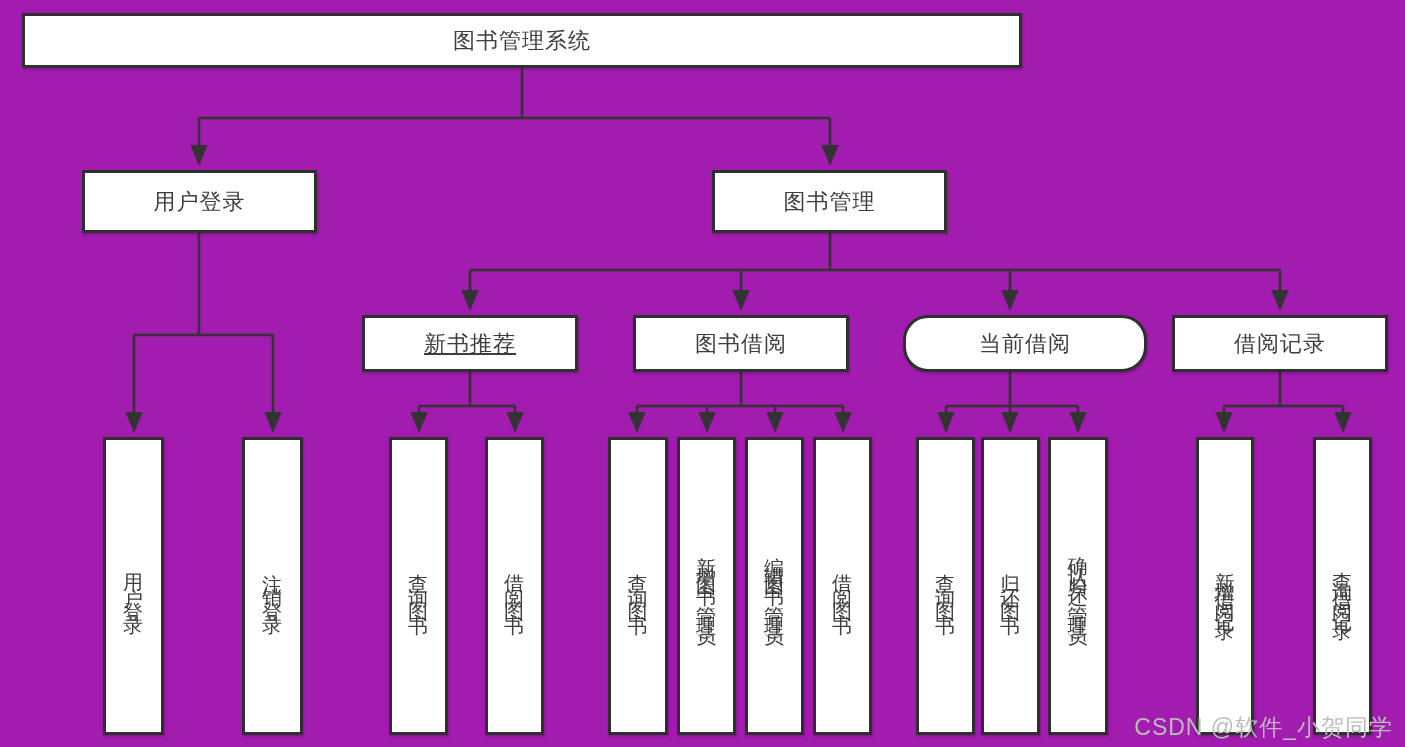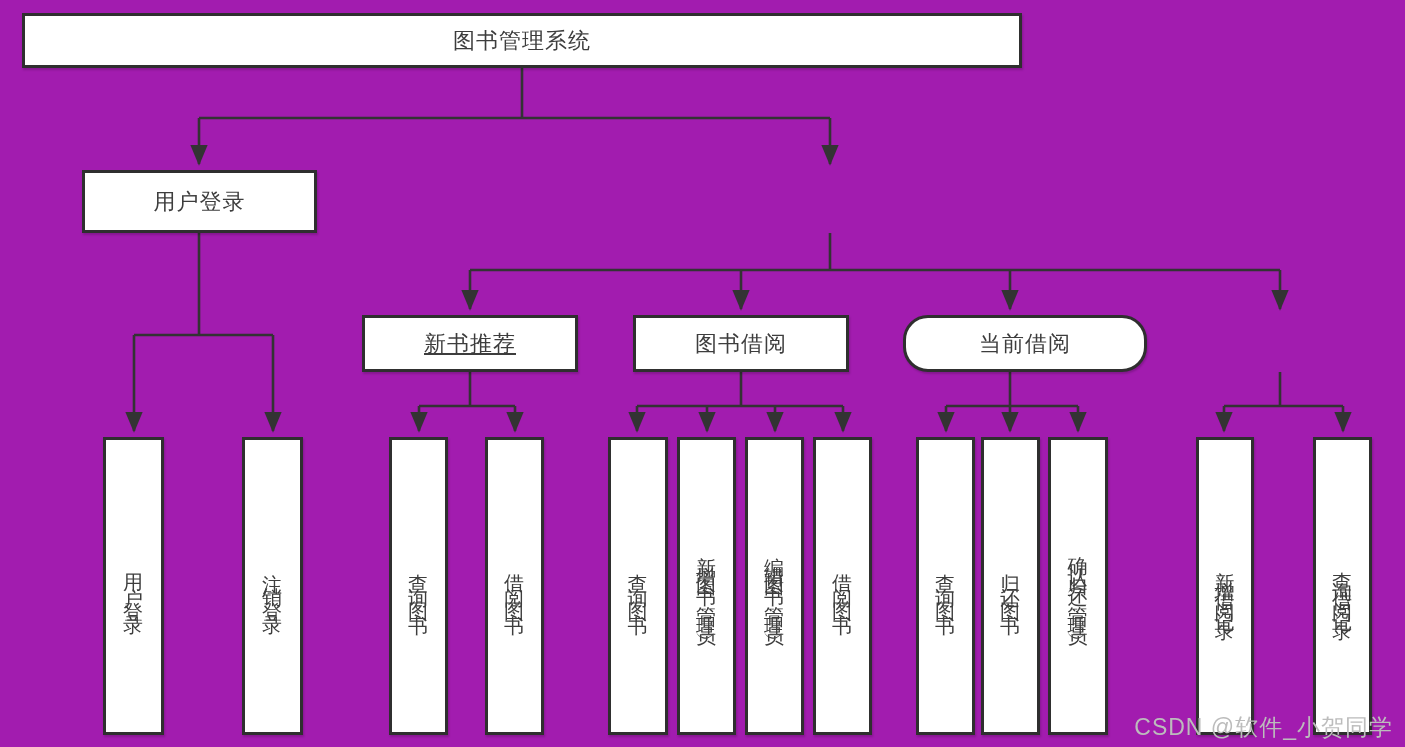--- a/index.html
+++ b/index.html
@@ -110,24 +110,26 @@
       <path d="M1280 372 V406"></path>
       <path d="M1224 406 H1343"></path>
       <path d="M1224 406 V431" marker-end="url(#arrow)"></path>
       <path d="M1343 406 V431" marker-end="url(#arrow)"></path>
     </g>
   </svg>
 
   <div class="hbox" style="left:22px; top:13px; width:1000px; height:55px;">图书管理系统</div>
 
   <div class="hbox" style="left:82px; top:170px; width:235px; height:63px;">用户登录</div>
+  <div class="hbox" style="left:712px; top:170px; width:235px; height:63px;">图书管理</div>
 
   <div class="hbox" style="left:362px; top:315px; width:216px; height:57px;text-decoration:underline;">新书推荐</div>
   <div class="hbox" style="left:633px; top:315px; width:216px; height:57px;font-family:Liberation Serif, serif;">图书借阅</div>
   <div class="hbox" style="left:903px; top:315px; width:244px; height:57px;border-radius:25px;">当前借阅</div>
+  <div class="hbox" style="left:1172px; top:315px; width:216px; height:57px;">借阅记录</div>
 
   <div class="vbox" style="left:103px; width:61px;">
     <span class="vlabel short">用户登录</span>
   </div>
   <div class="vbox" style="left:242px; width:61px;">
     <span class="vlabel short">注销登录</span>
   </div>
 
   <div class="vbox" style="left:389px; width:59px;">
     <span class="vlabel short">查询图书</span>

